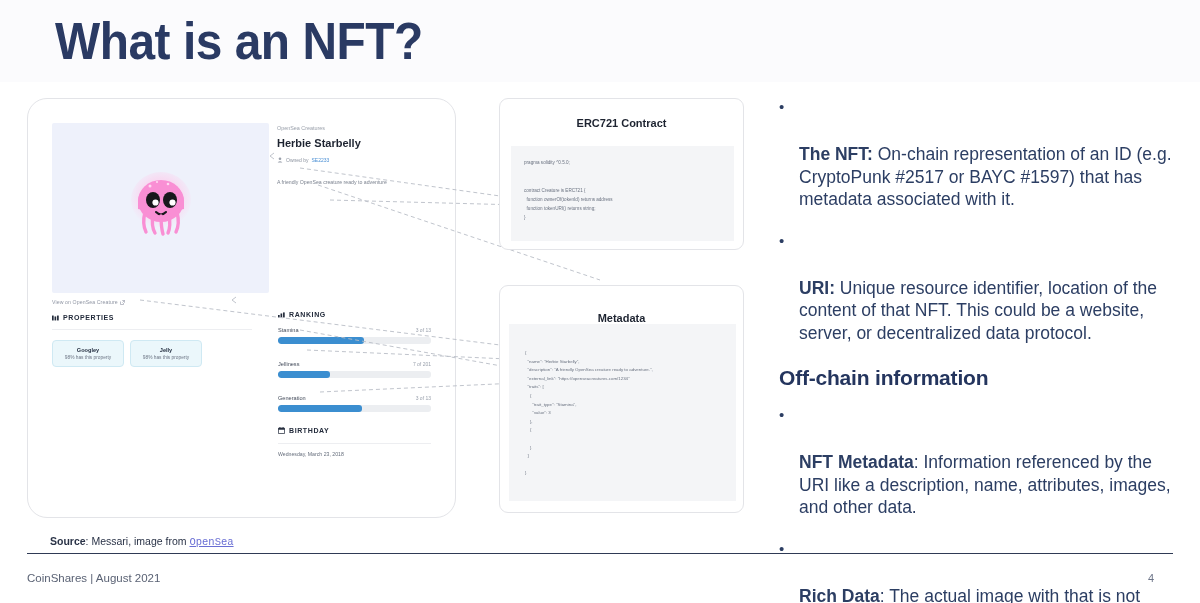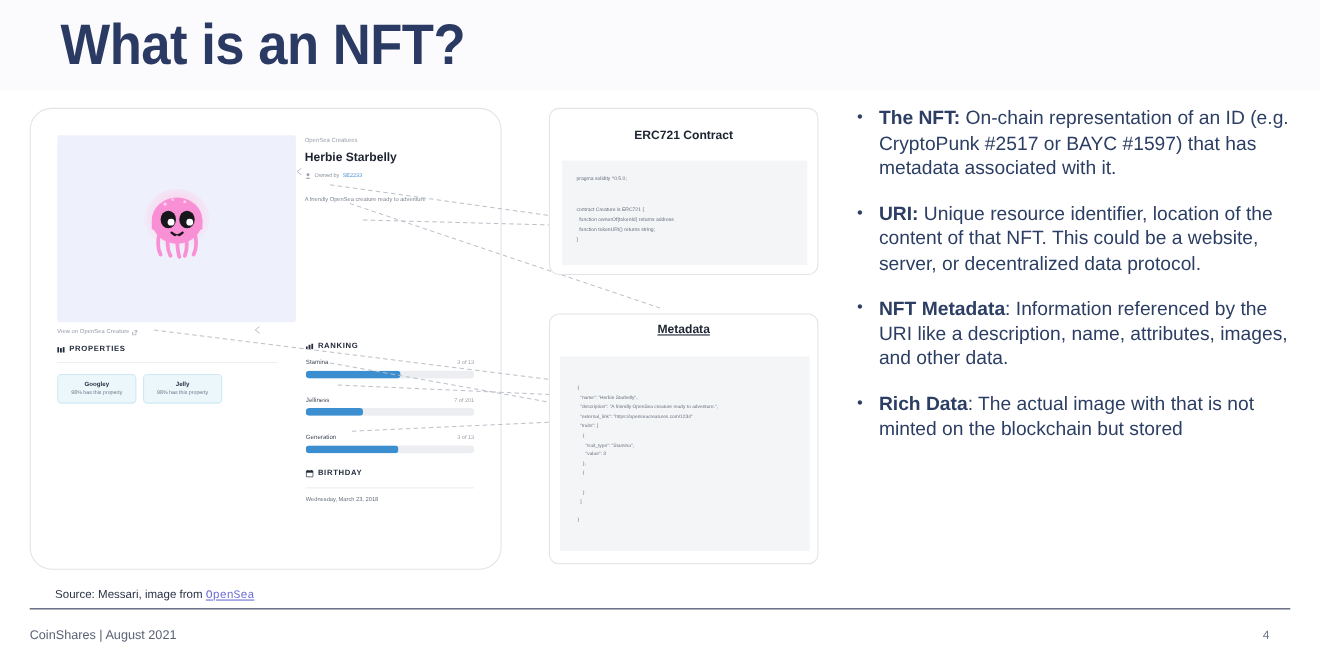--- a/index.html
+++ b/index.html
@@ -90,21 +90,21 @@
 
   
   #contract-card { left: 499px; top: 98px; width: 245px; height: 152px; }
   #metadata-card { left: 499px; top: 285px; width: 245px; height: 228px; }
 
   .card-title {
     position: absolute; left: 0; right: 0; text-align: center;
     font-size: 11px; font-weight: 700; color: #1d2330;
   }
   #contract-card .card-title { top: 18px; }
-  #metadata-card .card-title { top: 8px; text-decoration: underline; }
+  #metadata-card .card-title { top: 26px; }
 
   .code-box {
     position: absolute; background: #f4f5f7;
   }
   #contract-code { left: 11px; top: 47px; width: 223px; height: 95px; }
   #metadata-code { left: 9px; top: 38px; width: 227px; height: 177px; }
 
   .code-text {
     position: absolute; font-family: "Liberation Sans", sans-serif;
     color: #6a7280; white-space: pre;
@@ -121,29 +121,29 @@
     font-size: 21px; font-weight: 700; color: #24355e; letter-spacing: -0.2px;
     margin-bottom: 14px;
   }
   #offchain-title { margin-top: 22px; }
   .bullet-list { list-style: none; }
   .bullet {
     display: flex; gap: 14px; margin-bottom: 19px;
     font-size: 17.5px; line-height: 22.5px; color: #2c3e63;
   }
   .bullet .dot { flex: 0 0 6px; color: #2c3e63; font-size: 15px; line-height: 22.5px; }
-  .bullet .btext { flex: 1; }
+  .bullet .btext { flex: 1; margin-top: 47px; }
   .bullet b { font-weight: 700; }
 
   
   #source-line {
     position: absolute; left: 27px; top: 535px;
     font-size: 10.5px; color: #2a3347;
   }
-  #source-line b { font-weight: 400; padding-left: 23px; }
+  #source-line b { font-weight: 700; padding-left: 23px; }
   #source-link { color: #6a6fd4; text-decoration: underline; font-family: Liberation Mono, monospace; }
   #footer-rule {
     position: absolute; left: 27px; top: 553px; width: 1146px; height: 1px; background: #2f3a55;
   }
   #footer-text {
     position: absolute; left: 27px; top: 572px;
     font-size: 11.5px; color: #5a6274;
   }
   #page-number {
     position: absolute; left: 1148px; top: 572px;
@@ -341,20 +341,21 @@
         </span>
       </li>
       <li class="bullet">
         <span class="dot">•</span>
         <span class="btext">
           <b>URI:</b><span> Unique resource identifier, location of the content of that NFT. This could be a website, server, or decentralized data protocol.</span>
         </span>
       </li>
     </ul>
 
+    <div class="sect-title" id="offchain-title">Off-chain information</div>
     <ul class="bullet-list">
       <li class="bullet">
         <span class="dot">•</span>
         <span class="btext">
           <b>NFT Metadata</b><span>: Information referenced by the URI like a description, name, attributes, images, and other data.</span>
         </span>
       </li>
       <li class="bullet">
         <span class="dot">•</span>
         <span class="btext">

